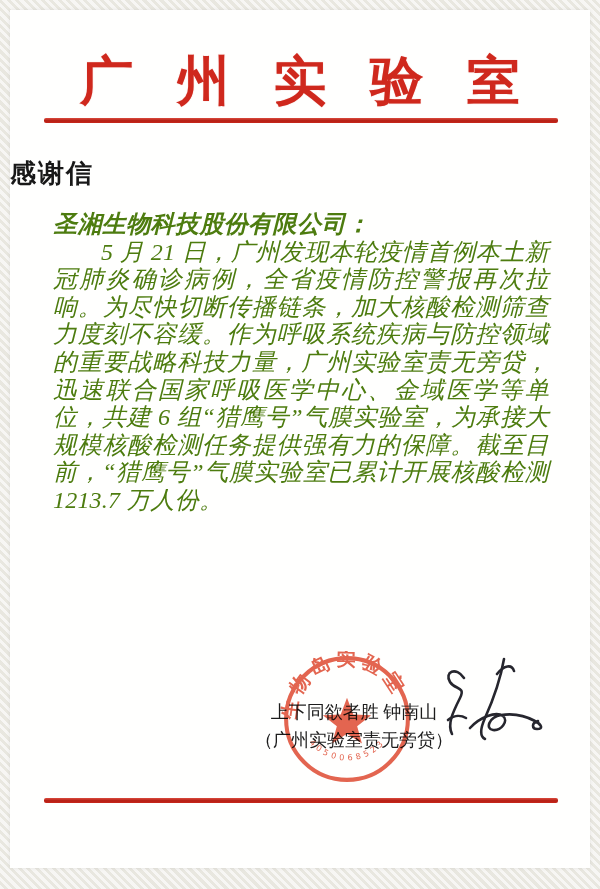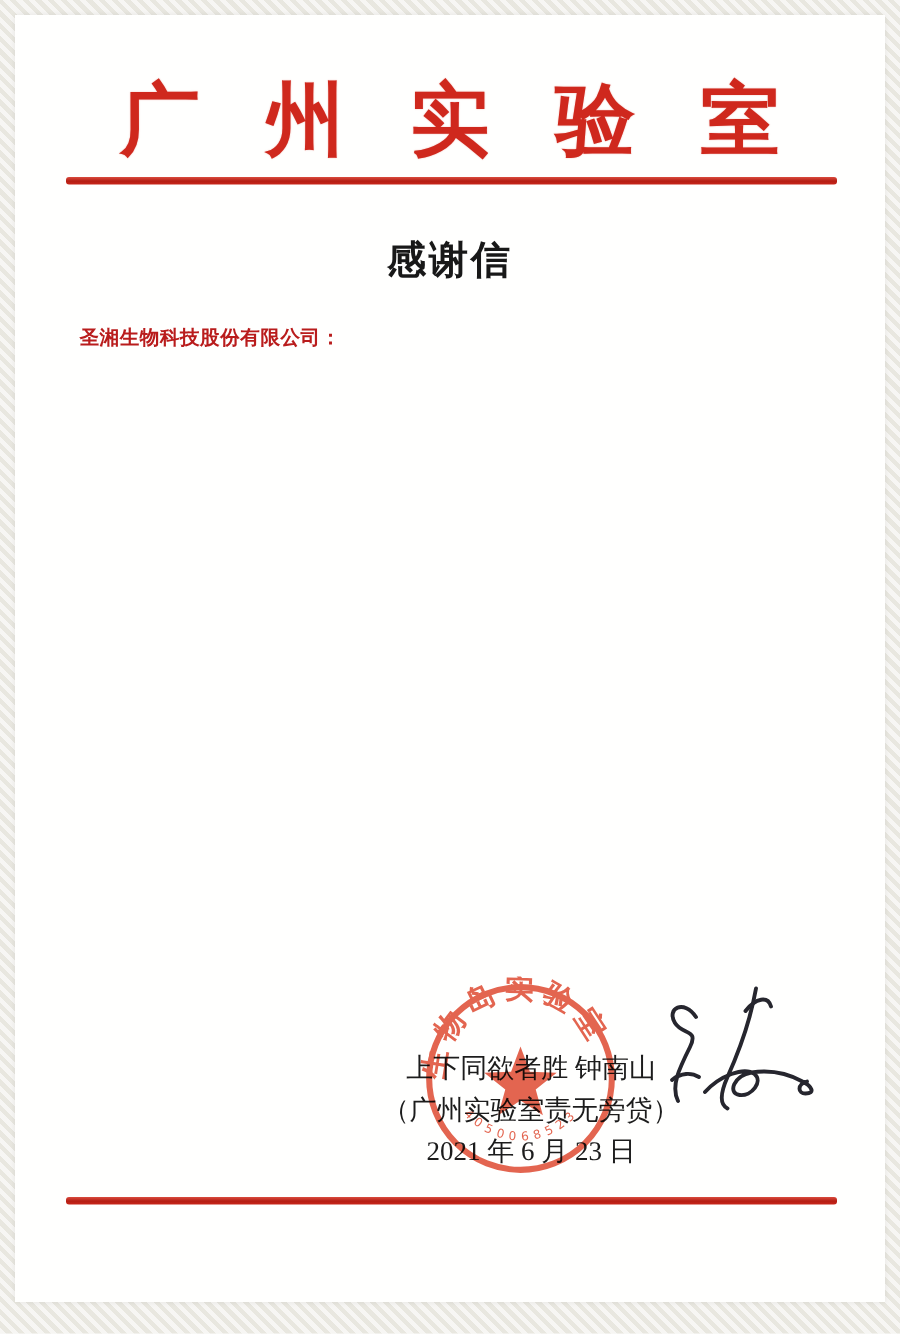--- a/index.html
+++ b/index.html
@@ -24,28 +24,28 @@
     font-size:53px; font-weight:bold; line-height:58px;
     text-shadow:0 0 1px rgba(207,40,29,.4);
   }
   .masthead-rule {
     position:absolute; top:108px; left:34px; right:32px; height:5px;
     background:linear-gradient(180deg,#da4b3e 0%,#b51e13 55%,#c8271b 100%);
     border-radius:2px;
   }
   .letter-title {
     position:absolute; top:146px; left:0; width:100%;
-    text-align:center; font-size:26px; font-weight:bold; color:#181818;
+    font-size:26px; font-weight:bold; color:#181818;
     letter-spacing:2px;
   }
   
   .body-text {
     position:absolute; top:201px; left:43px; right:41px;
-    font-size:13px; line-height:27.6px; color:#b91c1c;
-    text-align:justify; text-justify:inter-character;
+    font-size:24px; line-height:27.6px; color:#4d7c0f;
+    text-align:justify; text-justify:inter-character;font-style:italic;
   }
   .salutation { font-weight:bold; letter-spacing:.4px; }
   .body-text p { text-indent:2em; letter-spacing:.2px; }
   
   .sign-block {
     position:absolute; top:689px; left:210px; width:268px;
     text-align:center; font-size:18px; line-height:27.5px; color:#1c1c1c;
   }
   
   .stamp {
@@ -74,26 +74,26 @@
     <span>实</span>
     <span>验</span>
     <span>室</span>
   </div>
   <div class="masthead-rule"></div>
 
   <div class="letter-title">感谢信</div>
 
   <div class="body-text">
     <div class="salutation">圣湘生物科技股份有限公司：</div>
+    <p>5 月 21 日，广州发现本轮疫情首例本土新冠肺炎确诊病例，全省疫情防控警报再次拉响。为尽快切断传播链条，加大核酸检测筛查力度刻不容缓。作为呼吸系统疾病与防控领域的重要战略科技力量，广州实验室责无旁贷，迅速联合国家呼吸医学中心、金域医学等单位，共建 6 组“猎鹰号”气膜实验室，为承接大规模核酸检测任务提供强有力的保障。截至目前，“猎鹰号”气膜实验室已累计开展核酸检测 1213.7 万人份。</p>
   </div>
 
   <div class="sign-block">
     <div>上下同欲者胜  钟南山</div>
     <div>（广州实验室责无旁贷）</div>
-    <div>2021 年 6 月 23 日</div>
   </div>
 
   <svg class="stamp" viewBox="0 0 134 134">
     <circle cx="67" cy="67" r="60" fill="none" stroke="#df5038" stroke-width="4"></circle>
     <polygon points="67,46 73.2,62.5 90.8,63.3 77,74.2 81.7,91.2 67,81.5 52.3,91.2 57,74.2 43.2,63.3 60.8,62.5" fill="#df5038"></polygon>
     <defs>
       <path id="seal-top-arc" d="M 18 74 A 50 50 0 1 1 116 74" fill="none"></path>
       <path id="seal-bottom-arc" d="M 25 84 A 49 49 0 0 0 109 84" fill="none"></path>
     </defs>
     <text font-size="19" font-weight="bold" fill="#df5038" letter-spacing="5" font-family="Liberation Serif, DejaVu Serif, serif">

